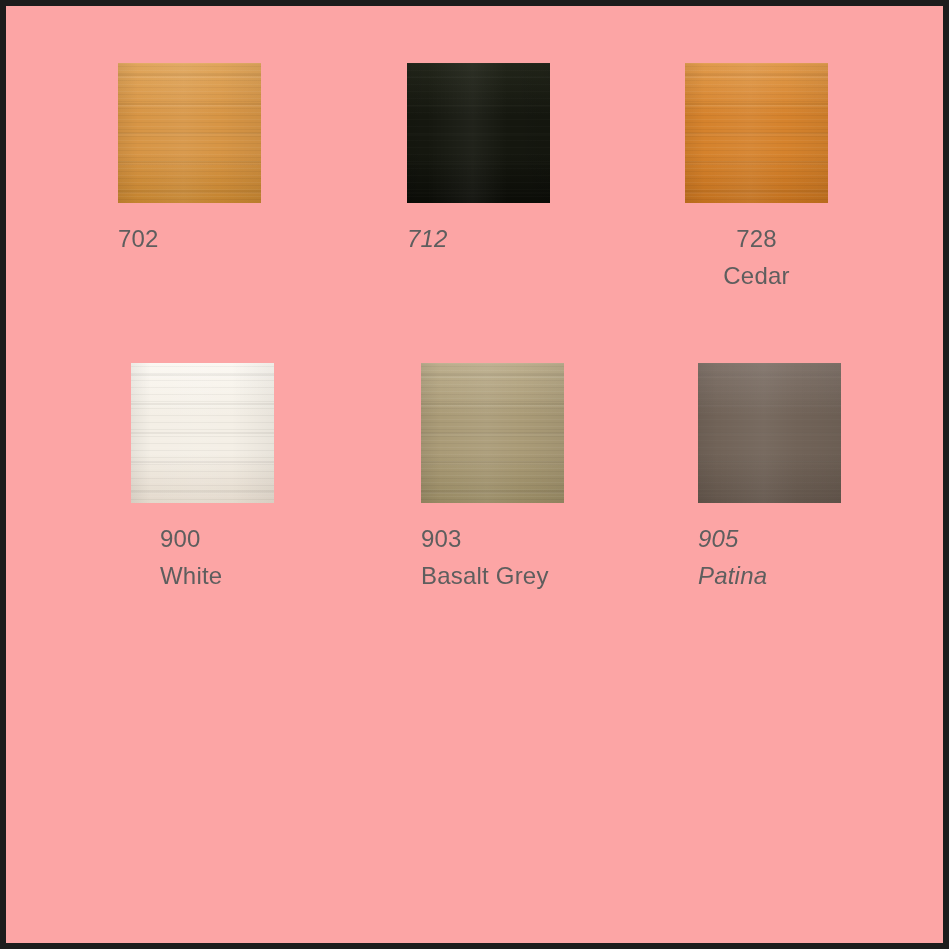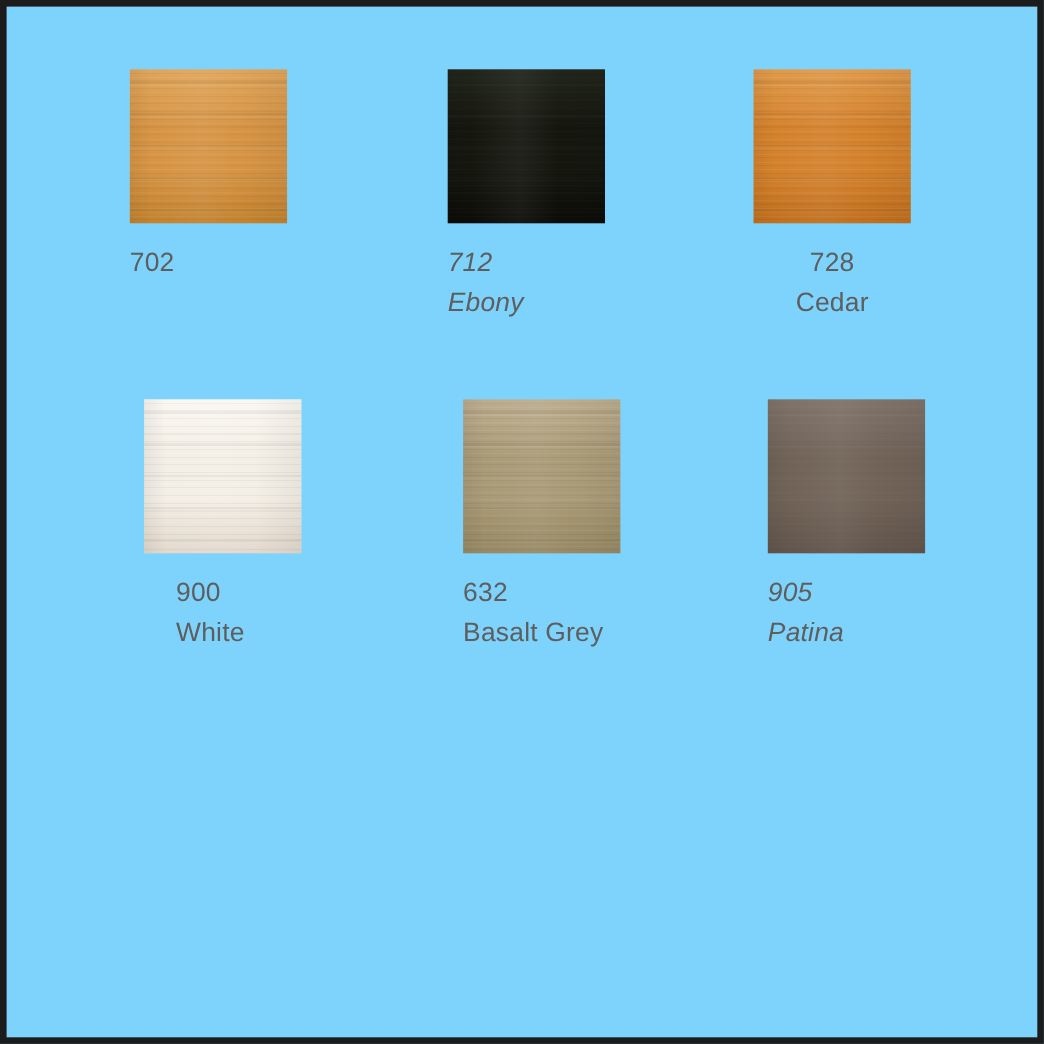--- a/index.html
+++ b/index.html
@@ -112,41 +112,40 @@
     line-height: 37px;
     letter-spacing: 0.2px;
     white-space: nowrap;
   }
   .swatch-code { }
   .swatch-name { }
 </style>
 </head>
 <body>
 
-<div id="page" style="border-color: rgb(28, 28, 28); background: #7dd3fc;">
+<div id="page" style="border-color: rgb(28, 28, 28); background: #fca5a5;">
   <div id="swatch-grid">
       <div class="swatch-cell" style="left: 112px; top: 57px;">
         <div class="swatch-chip" style="background: linear-gradient(rgb(224, 166, 92) 0%, rgb(215, 149, 69) 38%, rgb(215, 149, 69) 64%, rgb(195, 131, 47) 100%);">
           <div class="grain-a"></div>
           <div class="grain-b"></div>
           <div class="grain-c"></div>
         </div>
         <div class="swatch-label" style="color: rgb(94, 94, 94);">
           <div class="swatch-code">702</div>
         </div>
       </div>
       <div class="swatch-cell" style="left: 401px; top: 57px; font-style: italic;">
         <div class="swatch-chip grain-soft" style="background: linear-gradient(rgb(34, 37, 26) 0%, rgb(21, 23, 15) 38%, rgb(21, 23, 15) 64%, rgb(11, 12, 7) 100%);">
           <div class="grain-a"></div>
           <div class="grain-b"></div>
           <div class="grain-c"></div>
         </div>
         <div class="swatch-label" style="color: rgb(94, 94, 94);">
           <div class="swatch-code">712</div>
-          <div class="swatch-name">Ebony</div>
         </div>
       </div>
       <div class="swatch-cell" style="left: 679px; top: 57px;">
         <div class="swatch-chip" style="background: linear-gradient(rgb(224, 154, 75) 0%, rgb(213, 130, 44) 38%, rgb(213, 130, 44) 64%, rgb(193, 112, 30) 100%);">
           <div class="grain-a"></div>
           <div class="grain-b"></div>
           <div class="grain-c"></div>
         </div>
         <div class="swatch-label" style="color: rgb(94, 94, 94); text-align: center;">
           <div class="swatch-code">728</div>
@@ -164,21 +163,21 @@
           <div class="swatch-name">White</div>
         </div>
       </div>
       <div class="swatch-cell" style="left: 415px; top: 357px;">
         <div class="swatch-chip" style="background: linear-gradient(rgb(188, 174, 141) 0%, rgb(170, 155, 119) 38%, rgb(170, 155, 119) 64%, rgb(151, 137, 99) 100%);">
           <div class="grain-a"></div>
           <div class="grain-b"></div>
           <div class="grain-c"></div>
         </div>
         <div class="swatch-label" style="color: rgb(94, 94, 94);">
-          <div class="swatch-code">632</div>
+          <div class="swatch-code">903</div>
           <div class="swatch-name">Basalt Grey</div>
         </div>
       </div>
       <div class="swatch-cell" style="left: 692px; top: 357px; font-style: italic;">
         <div class="swatch-chip grain-soft" style="background: linear-gradient(rgb(128, 115, 106) 0%, rgb(113, 99, 88) 38%, rgb(113, 99, 88) 64%, rgb(98, 85, 75) 100%);">
           <div class="grain-a"></div>
           <div class="grain-b"></div>
           <div class="grain-c"></div>
         </div>
         <div class="swatch-label" style="color: rgb(94, 94, 94);">

